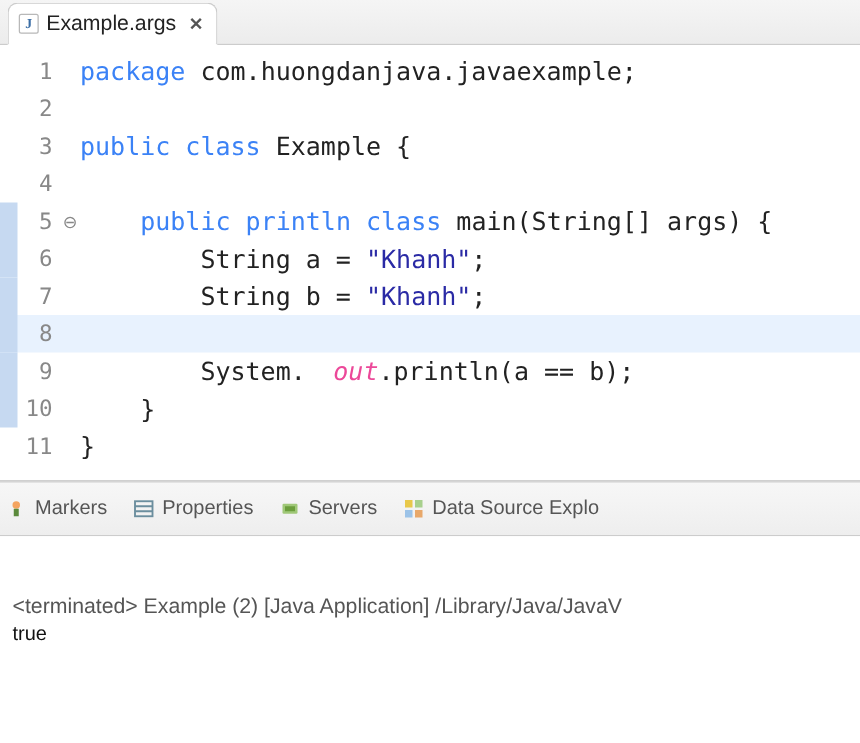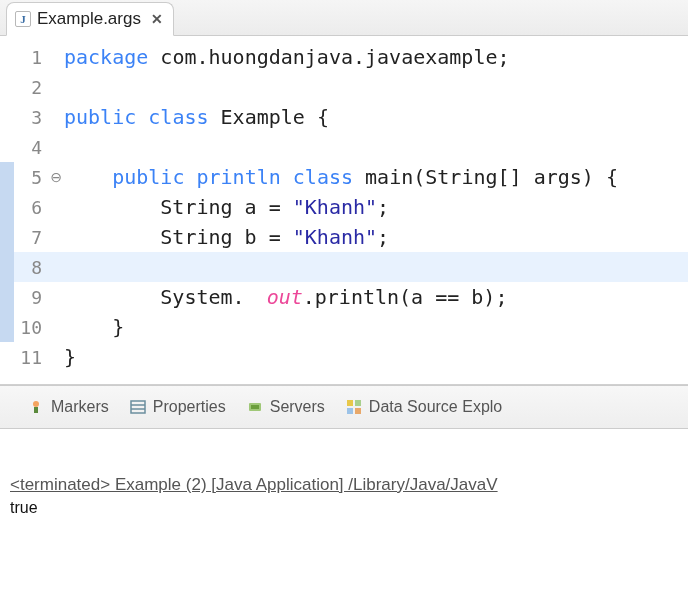--- a/index.html
+++ b/index.html
@@ -107,21 +107,21 @@
   display: flex;
   align-items: center;
   height: 44px;
   border-top: 1px solid #ccc;
   border-bottom: 1px solid #ccc;
   background: linear-gradient(#f7f7f7,#eee);
   font-family: Verdana, Arial, sans-serif;
   font-size: 16px;
   color: #555;
   gap: 20px;
-  padding-left: 27px;
+  padding-left: 4px;
   white-space: nowrap;
   overflow: hidden;
 }
 .panel-tab {
   display: flex;
   align-items: center;
   gap: 6px;
 }
 .panel-tab .picon {
   width: 18px;
@@ -135,21 +135,20 @@
   padding: 10px 0 0 10px;
   background: #fff;
   flex: 1;
 }
 .console-status {
   color: #555;
   margin-top: 36px;
   margin-left: 0;
   white-space: nowrap;
   overflow: hidden;
-  text-decoration: underline;
 }
 .console-out {
   font-family: Liberation Sans, sans-serif;
   font-size: 16px;
   color: #111;
   margin-top: 4px;
 }
 </style>
 </head>
 <body>

